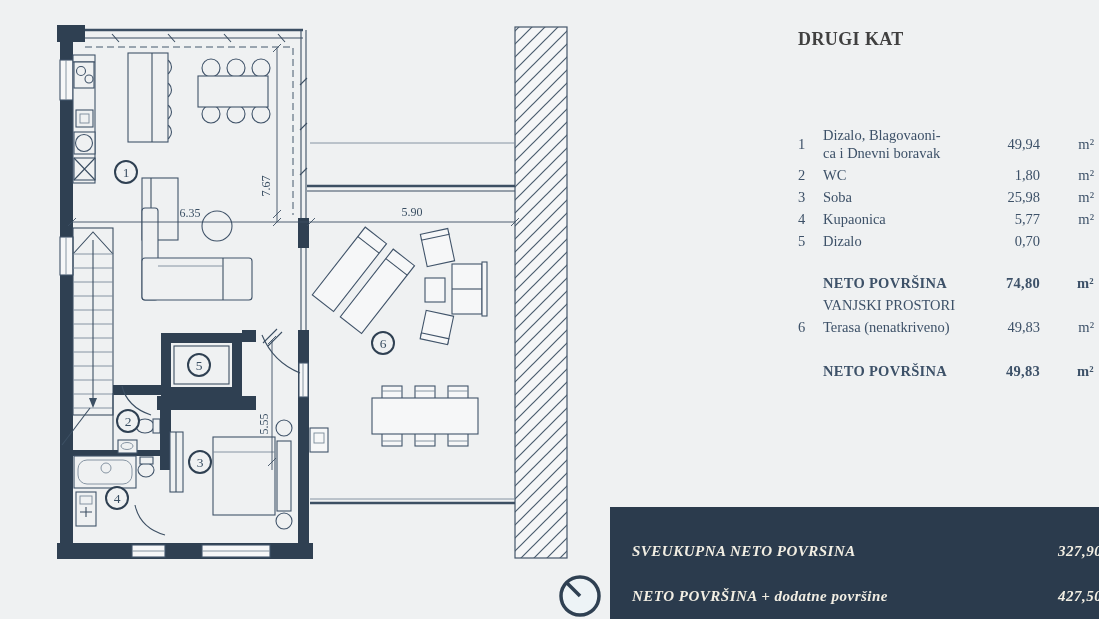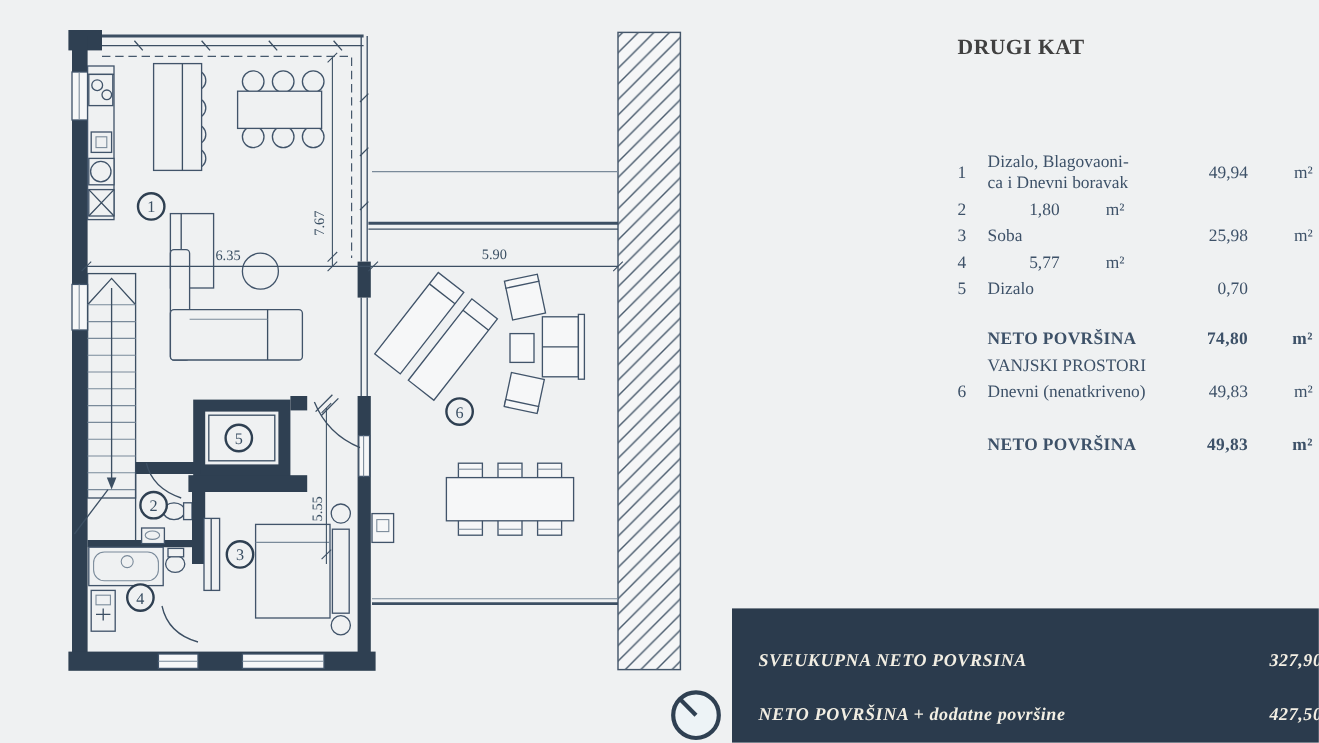--- a/index.html
+++ b/index.html
@@ -286,33 +286,35 @@
       <span class="lbl">
         <span>Dizalo, Blagovaoni-</span><br>
         <span>ca i Dnevni boravak</span>
       </span>
       <span class="val">49,94</span>
       <span class="unit">m²</span>
     </div>
 
     <div class="row">
       <span class="num">2</span>
+      <span class="lbl">WC</span>
       <span class="val">1,80</span>
       <span class="unit">m²</span>
     </div>
 
     <div class="row">
       <span class="num">3</span>
       <span class="lbl">Soba</span>
       <span class="val">25,98</span>
       <span class="unit">m²</span>
     </div>
 
     <div class="row">
       <span class="num">4</span>
+      <span class="lbl">Kupaonica</span>
       <span class="val">5,77</span>
       <span class="unit">m²</span>
     </div>
 
     <div class="row">
       <span class="num">5</span>
       <span class="lbl">Dizalo</span>
       <span class="val">0,70</span>
       <span class="unit"></span>
     </div>
@@ -326,21 +328,21 @@
 
     <div class="row sect">
       <span class="num"></span>
       <span class="lbl">VANJSKI PROSTORI</span>
       <span class="val"></span>
       <span class="unit"></span>
     </div>
 
     <div class="row">
       <span class="num">6</span>
-      <span class="lbl">Dnevni (nenatkriveno)</span>
+      <span class="lbl">Terasa (nenatkriveno)</span>
       <span class="val">49,83</span>
       <span class="unit">m²</span>
     </div>
 
     <div class="row total2">
       <span class="num"></span>
       <span class="lbl">NETO POVRŠINA</span>
       <span class="val">49,83</span>
       <span class="unit">m²</span>
     </div>

